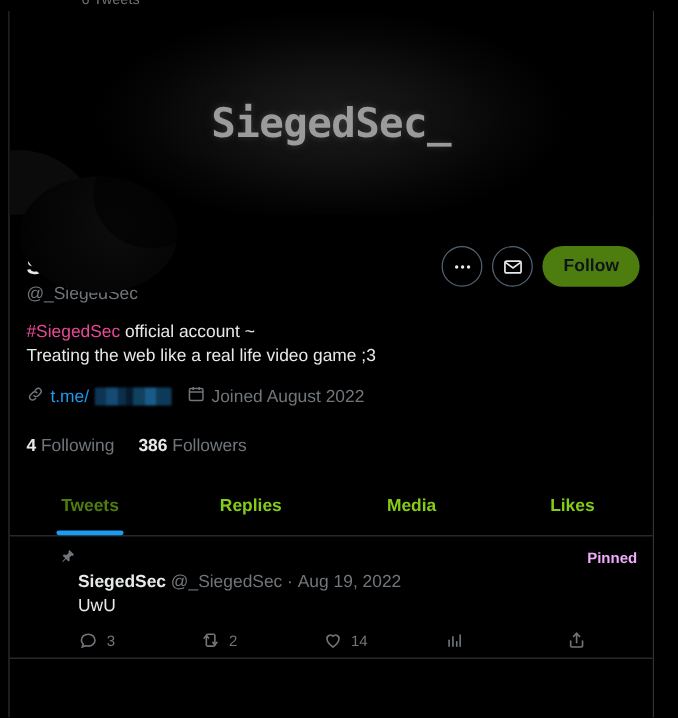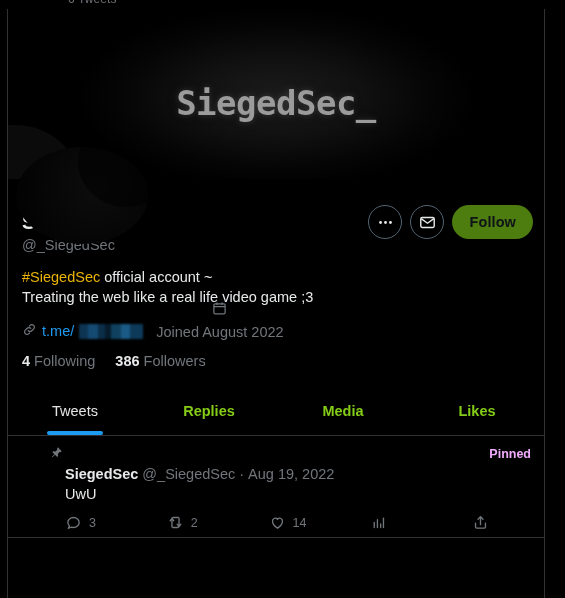--- a/index.html
+++ b/index.html
@@ -183,38 +183,38 @@
     line-height: 20px;
     margin-top: 1px;
   }
   .bio {
     margin-top: 13px;
     font-size: 14.5px;
     line-height: 19.5px;
     color: #e7e9ea;
   }
   .bio-line { white-space: nowrap; }
-  .link-blue { color: #eab308; }
+  .link-blue { color: #ec4899; }
 
   .meta-row {
     margin-top: 13px;
     display: flex;
     align-items: flex-end;
     gap: 0;
     font-size: 14.5px;
     color: #71767b;
     height: 20px;
   }
   .meta-item {
     display: flex;
     align-items: center;
     gap: 5px;
     white-space: nowrap;
   }
-  .meta-item + .meta-item { margin-left: 13px; flex-direction: column; }
+  .meta-item + .meta-item { margin-left: 13px; }
   .meta-item svg { flex: 0 0 auto; }
   .url-text { color: #1d9bf0; }
   .redacted {
     display: inline-block;
     width: 64px;
     height: 15px;
     vertical-align: -2px;
     background:
       linear-gradient(90deg,
         #0d3553 0%, #0d3553 14%,
@@ -222,21 +222,21 @@
         #0b2e49 30%, #0b2e49 41%,
         #061c2d 41%, #061c2d 50%,
         #10415f 50%, #10415f 66%,
         #1a5a86 66%, #1a5a86 80%,
         #0e3a5a 80%, #0e3a5a 100%);
     filter: blur(1.1px);
     border-radius: 1px;
   }
 
   .stats-row {
-    margin-top: 13px;
+    margin-top: 24px;
     display: flex;
     gap: 20px;
     font-size: 14.5px;
     color: #71767b;
   }
   .stat { cursor: pointer; white-space: nowrap; }
   .stat b { color: #e7e9ea; font-weight: 700; }
 
   
   .tabs {
@@ -249,21 +249,21 @@
     flex: 1 1 0;
     position: relative;
     display: flex;
     align-items: center;
     justify-content: center;
     font-size: 14.5px;
     color: #84cc16;
     cursor: pointer;
     font-weight: 700;
   }
-  .tab.active { color: #e5e5e5; font-weight: 400; }
+  .tab.active { color: #4d7c0f; font-weight: 700; }
   .tab .underline {
     position: absolute;
     bottom: 0;
     height: 4px;
     width: 56px;
     border-radius: 2px;
     background: #1d9bf0;
   }
 
   

